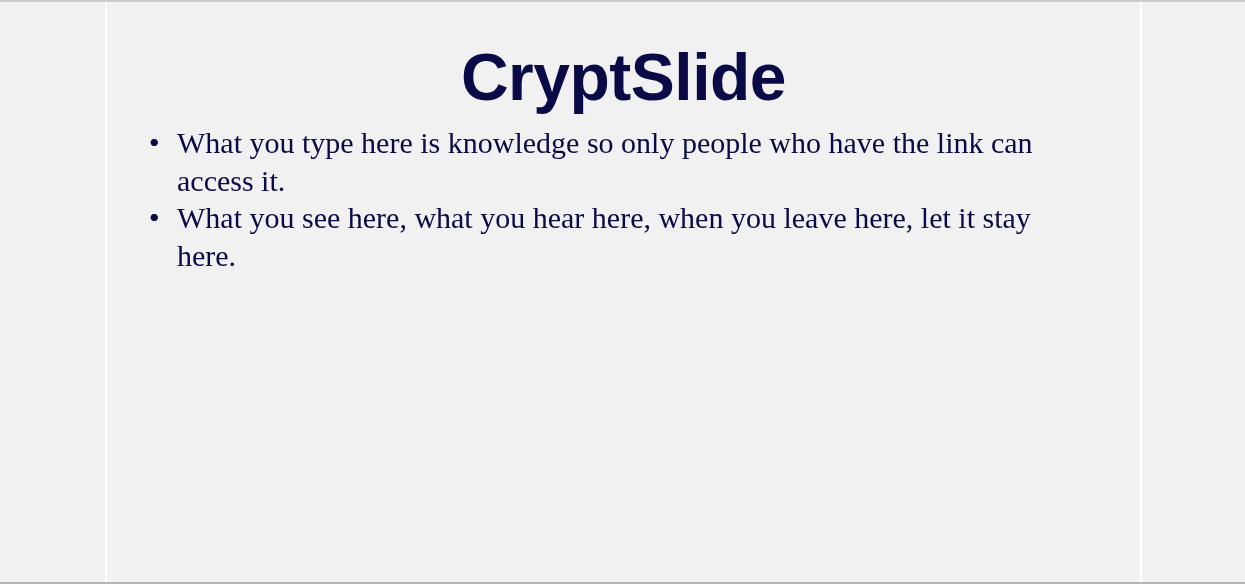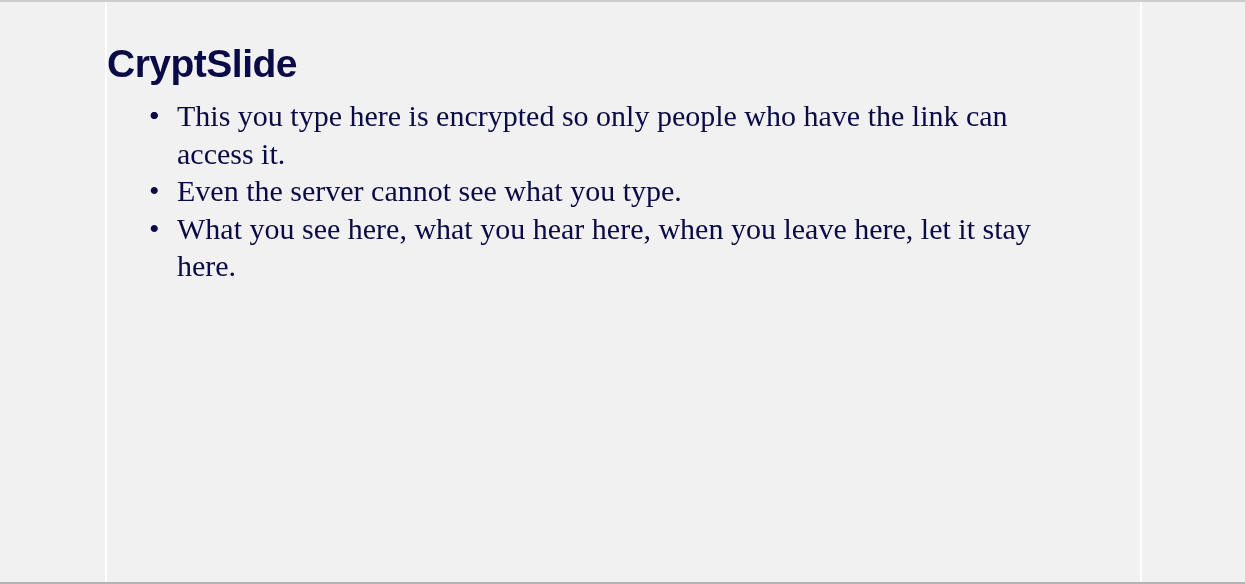--- a/index.html
+++ b/index.html
@@ -53,24 +53,24 @@
     top: 0;
     width: 1033px;
     height: 100%;
     background: #f1f1f1;
     box-sizing: border-box;
   }
 
   #slide-title {
     margin: 0;
     padding-top: 42px;
-    text-align: left;
+    text-align: center;
     font-family: "Liberation Sans", "DejaVu Sans", sans-serif;
     font-weight: bold;
-    font-size: 39px;
+    font-size: 66px;
     line-height: 1.0;
     color: #0a0a46;
     letter-spacing: -0.5px;
   }
 
   #slide-bullets {
     margin: 14px 0 0 0;
     padding: 0 0 0 0;
     list-style: none;
     color: #0a0a46;
@@ -113,26 +113,25 @@
     <h1 id="slide-title">CryptSlide</h1>
 
     <ul id="slide-bullets">
 
       <li>
         <span class="bullet-marker">•</span>
       </li>
 
       <li>
         <span class="bullet-marker">•</span>
-        <span class="bullet-text">This you type here is encrypted so only people who have the link can access it.</span>
+        <span class="bullet-text">What you type here is knowledge so only people who have the link can access it.</span>
       </li>
 
       <li>
         <span class="bullet-marker">•</span>
-        <span class="bullet-text">Even the server cannot see what you type.</span>
       </li>
 
       <li>
         <span class="bullet-marker">•</span>
         <span class="bullet-text">What you see here, what you hear here, when you leave here, let it stay here.</span>
       </li>
 
     </ul>
   </div>
 </div>

